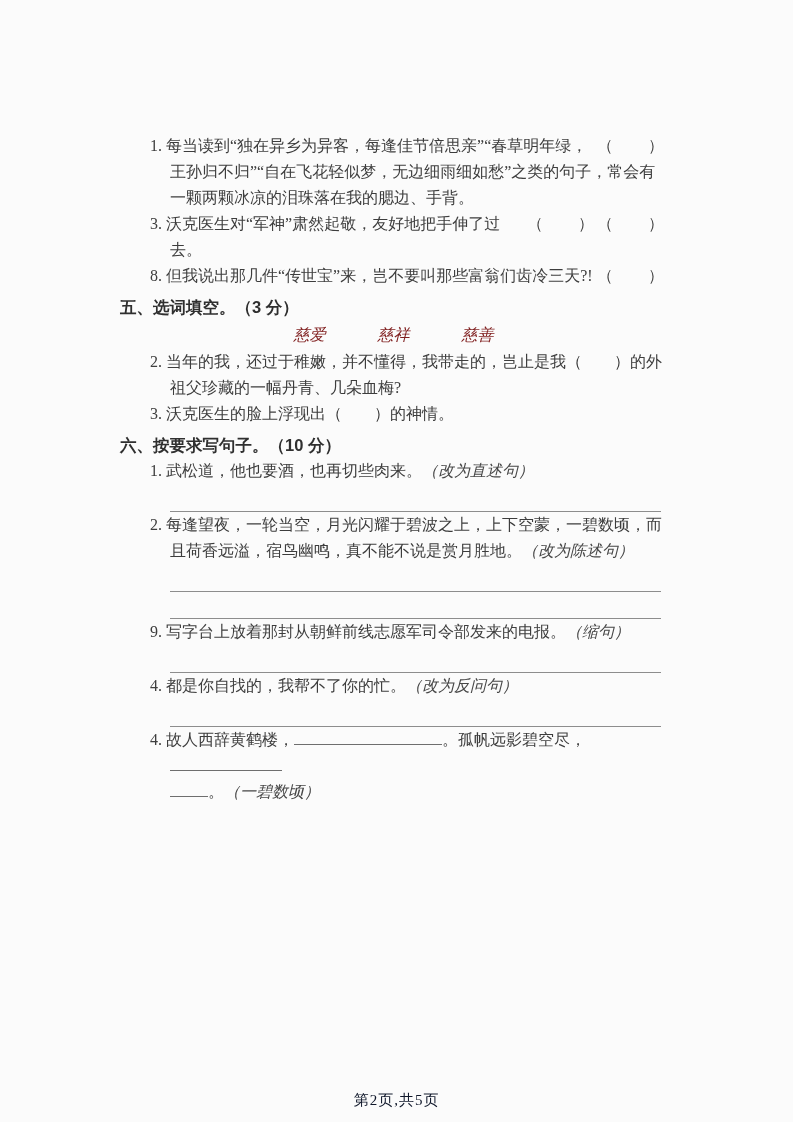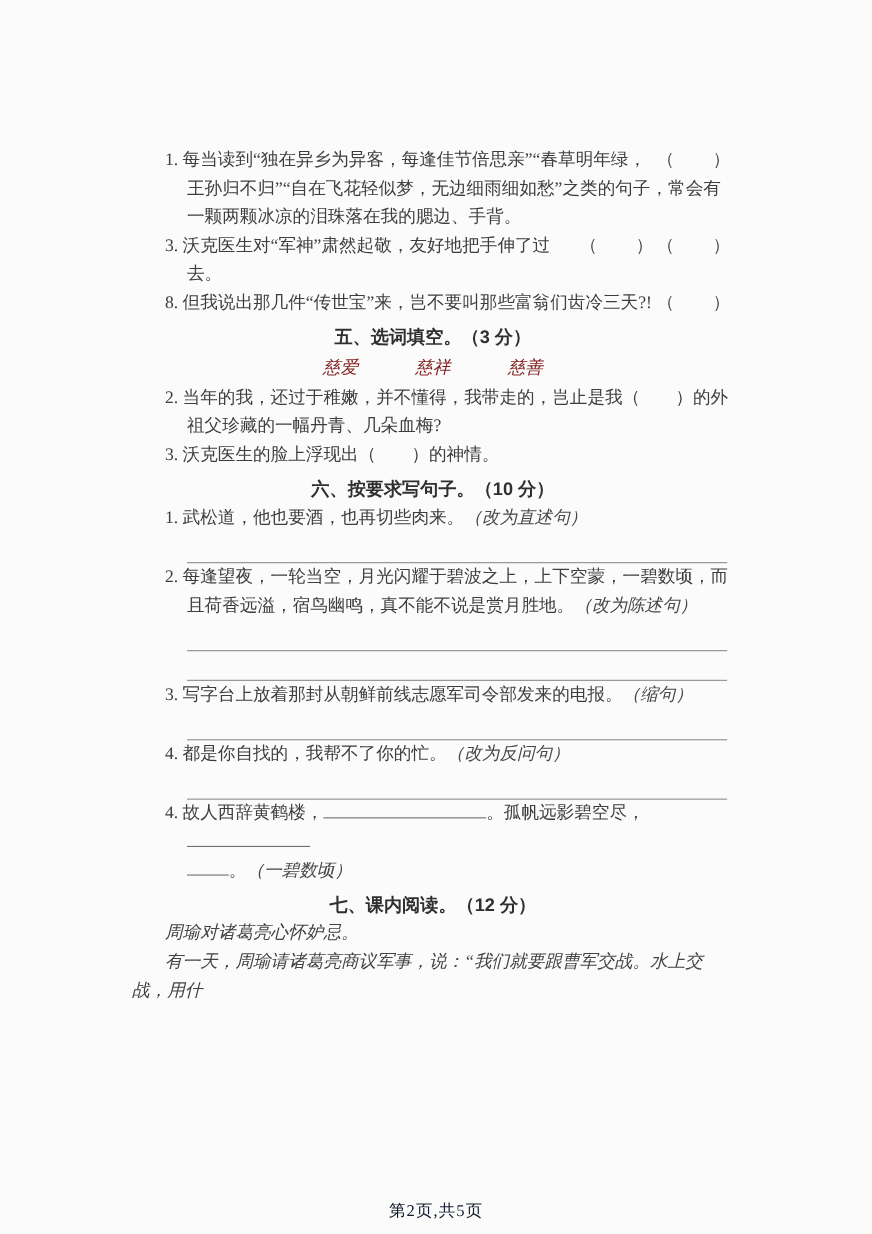--- a/index.html
+++ b/index.html
@@ -34,21 +34,20 @@
     letter-spacing:1px;
     color:#4a4a4a;
     margin-right:2px;
   }
   .section-title {
     font-family:"Liberation Sans","DejaVu Sans",sans-serif;
     font-weight:bold;
     color:#2f2f2f;
     font-size:16.5px;
     margin-top:5px;
-    text-align:center;
   }
   .word-bank {
     text-align:center;
     font-style:italic;
     color:#7f1d1d;
     margin:2px 0 1px 0;
   }
   .word-bank span { margin:0 26px; }
   .hint { font-style:italic; color:#474747; }
   .answer-line {
@@ -121,37 +120,32 @@
         <div class="answer-line"></div>
       </div>
 
       <div class="item">
         <span>2. 每逢望夜，一轮当空，月光闪耀于碧波之上，上下空蒙，一碧数顷，而且荷香远溢，宿鸟幽鸣，真不能不说是赏月胜地。</span><span class="hint">（改为陈述句）</span>
         <div class="answer-line"></div>
         <div class="answer-line"></div>
       </div>
 
       <div class="item">
-        <span>3. 写字台上放着那封从朝鲜前线志愿军司令部发来的电报。</span><span class="hint">（缩句）</span>
+        <span>9. 写字台上放着那封从朝鲜前线志愿军司令部发来的电报。</span><span class="hint">（缩句）</span>
         <div class="answer-line"></div>
       </div>
 
       <div class="item">
         <span>4. 都是你自找的，我帮不了你的忙。</span><span class="hint">（改为反问句）</span>
         <div class="answer-line"></div>
       </div>
 
       <div class="item poem">
         <span>4. 故人西辞黄鹤楼，</span><span class="blank b1"></span><span>。孤帆远影碧空尽，</span><span class="blank b2"></span><br>
         <span class="blank b3"></span><span>。</span><span class="hint">（一碧数顷）</span>
       </div>
     </div>
 
-    <div>
-      <div class="section-title">七、课内阅读。（12 分）</div>
-      <div class="reading-para">周瑜对诸葛亮心怀妒忌。</div>
-      <div class="reading-para">有一天，周瑜请诸葛亮商议军事，说：“我们就要跟曹军交战。水上交战，用什</div>
-    </div>
 
   </div>
 
   <div class="footer">第2页,共5页</div>
 </div>
 
 </body></html>

